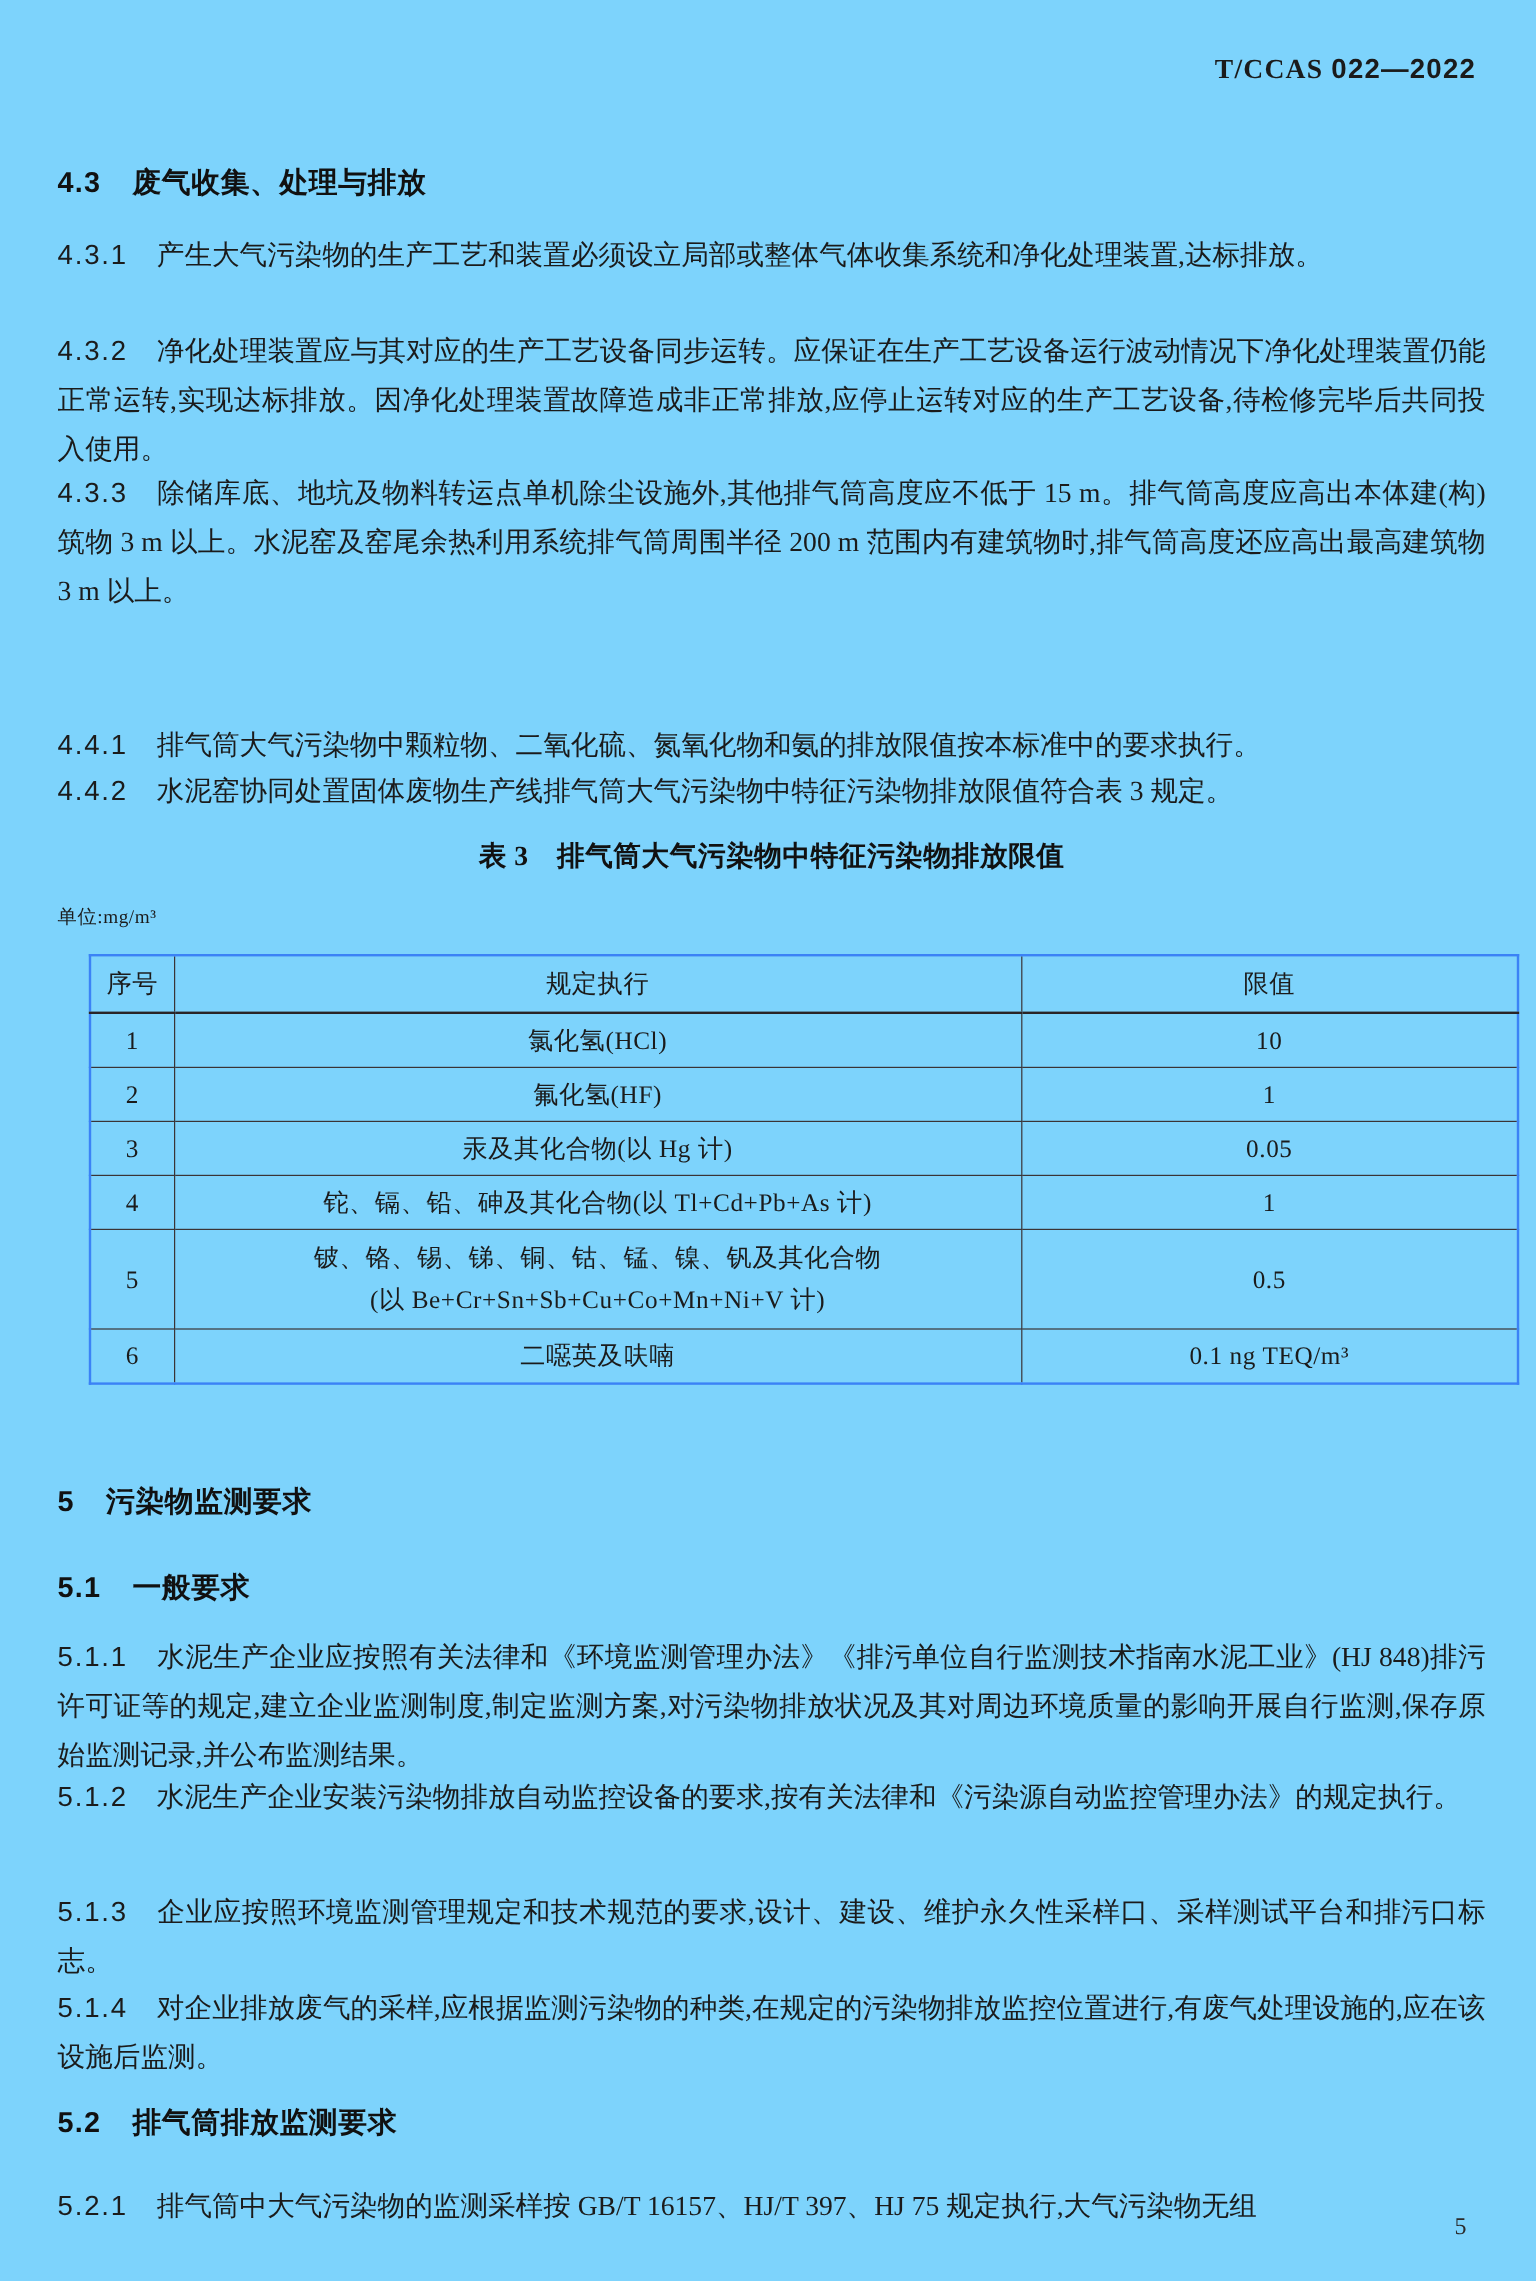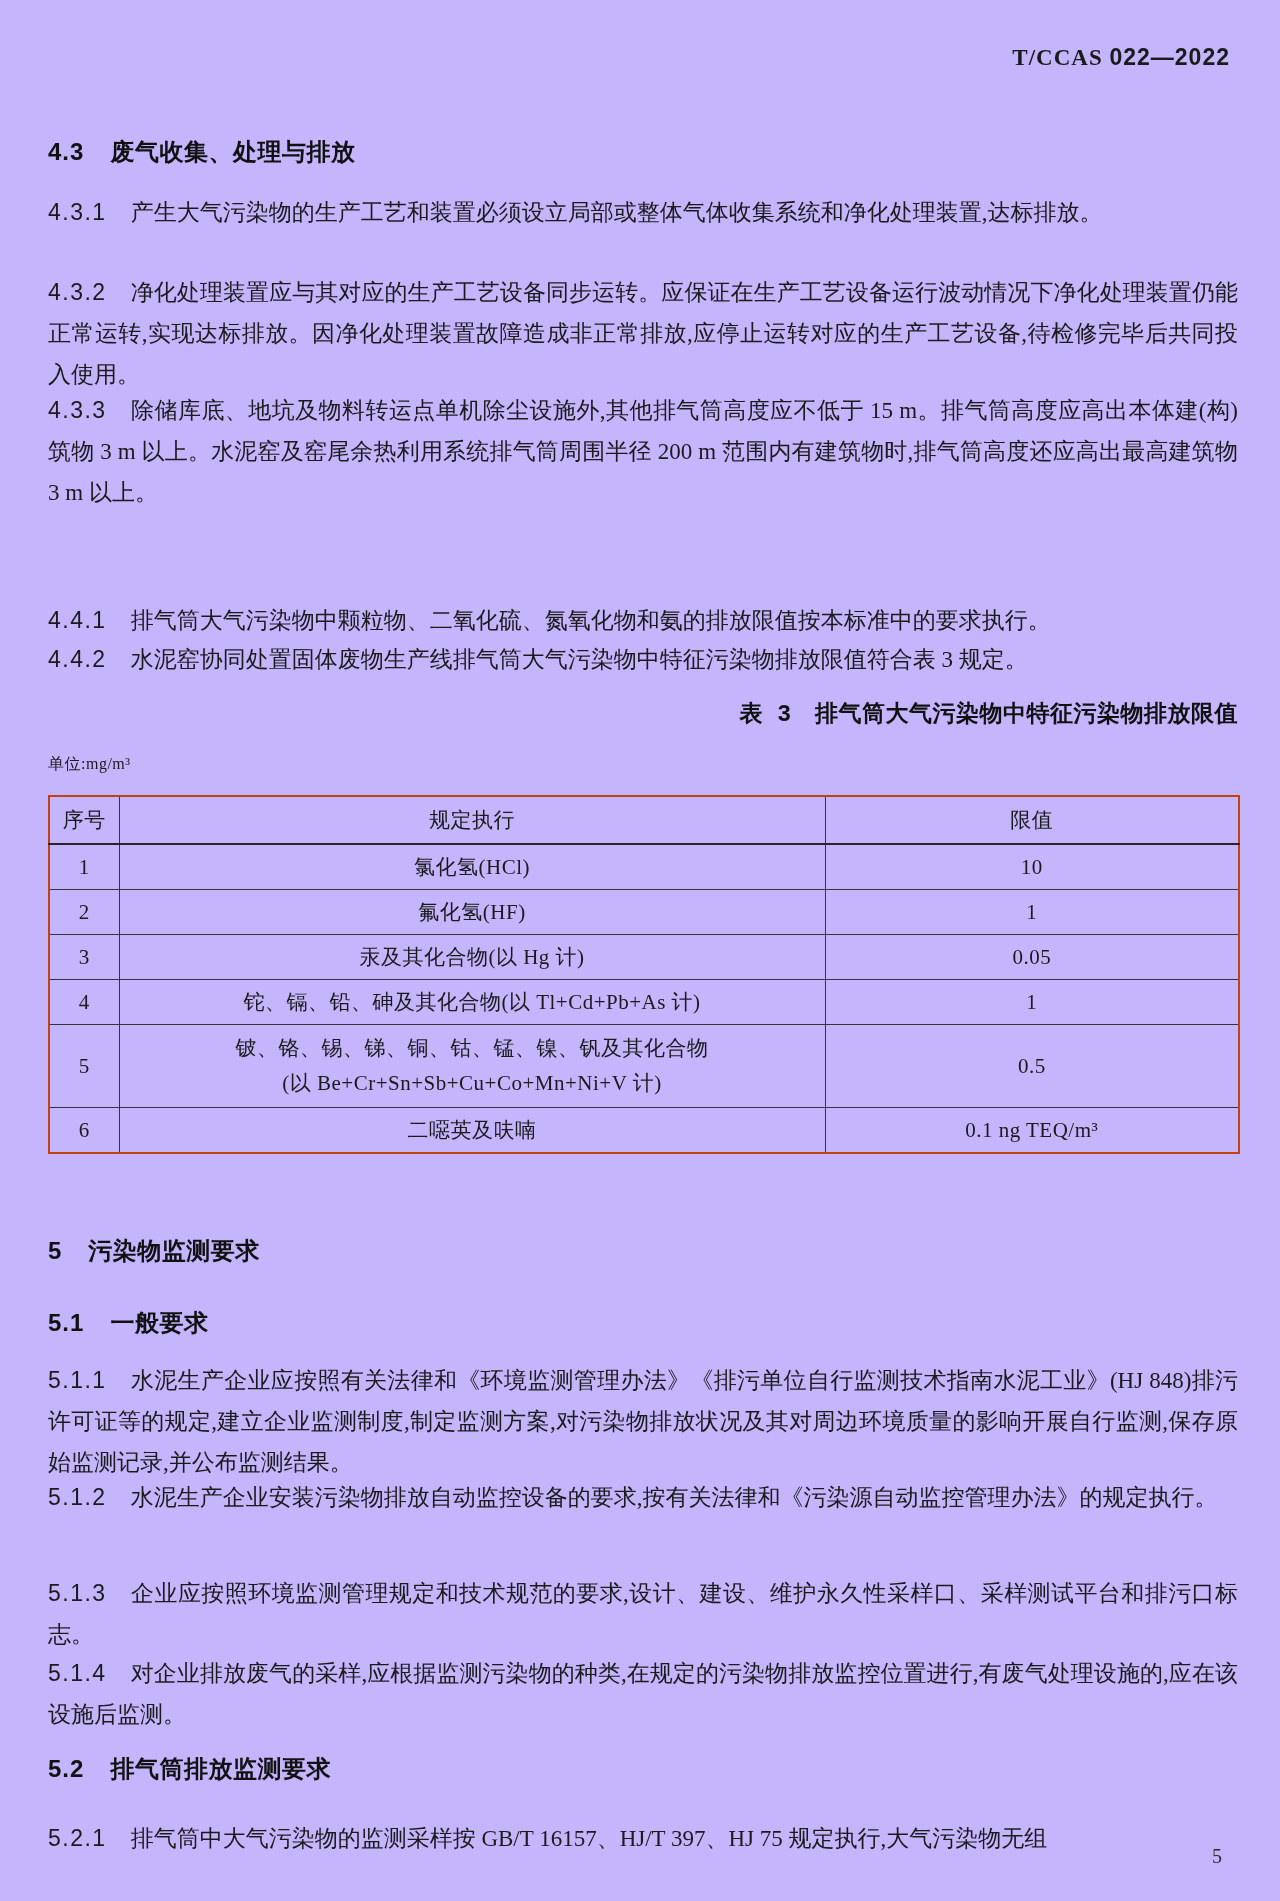--- a/index.html
+++ b/index.html
@@ -1,21 +1,21 @@
 <!DOCTYPE html>
 <html lang="zh"><head>
 <meta charset="utf-8">
 <style>
   html,body{margin:0;padding:0;}
   body{background:#e8e8e8;}
   .page{
     position:relative;
     width:1280px;height:1901px;
     margin:0 auto;
-    background:#c4b5fd;
+    background:#7dd3fc;
     font-family:"Liberation Serif", serif;
     color:#1b1b1b;
     overflow:hidden;
   }
   .doc-code{
     position:absolute;top:44px;right:50px;
     font-size:23px;font-weight:bold;letter-spacing:1px;
     font-family:"Liberation Serif", serif;
   }
   .doc-code .num{font-family:"Liberation Sans", sans-serif;font-weight:bold;}
@@ -29,39 +29,39 @@
   .clause{
     margin:0;font-size:23px;line-height:41px;
     text-align:justify;
     color:#1b1b1b;
   }
   .clause .cnum{
     font-family:"Liberation Sans", sans-serif;
     letter-spacing:1.5px;margin-right:24px;white-space:nowrap;
   }
   .tbl-title{
-    font-family:Liberation Mono, monospace;
-    font-weight:bold;font-size:23px;text-align:right;color:#111;
+    font-family:Liberation Serif, serif;
+    font-weight:bold;font-size:23px;text-align:center;color:#111;
     letter-spacing:0.5px;
   }
   .tbl-unit{
     font-size:16px;text-align:left;letter-spacing:0.5px;
   }
   table.limits{
     border-collapse:collapse;table-layout:fixed;
     width:1190px;
     font-size:21px;color:#1b1b1b;
   }
   table.limits td,table.limits th{
     border:1px solid #3a3436;
     text-align:center;vertical-align:middle;
     font-weight:normal;padding:0 8px;
     letter-spacing:0.5px;
   }
-  table.limits{border:2px solid #c2410c;}
+  table.limits{border:2px solid #3b82f6;margin-left:26px;}
   table.limits thead th{border-bottom:2px solid #2a2426;height:46px;}
   table.limits td{height:44px;}
   table.limits tr.tall td{height:82px;}
   table.limits .two-line{line-height:35px;}
   .page-num{
     position:absolute;top:1845px;right:58px;
     font-size:20px;color:#2b2b2b;
   }
 </style>
 </head>

